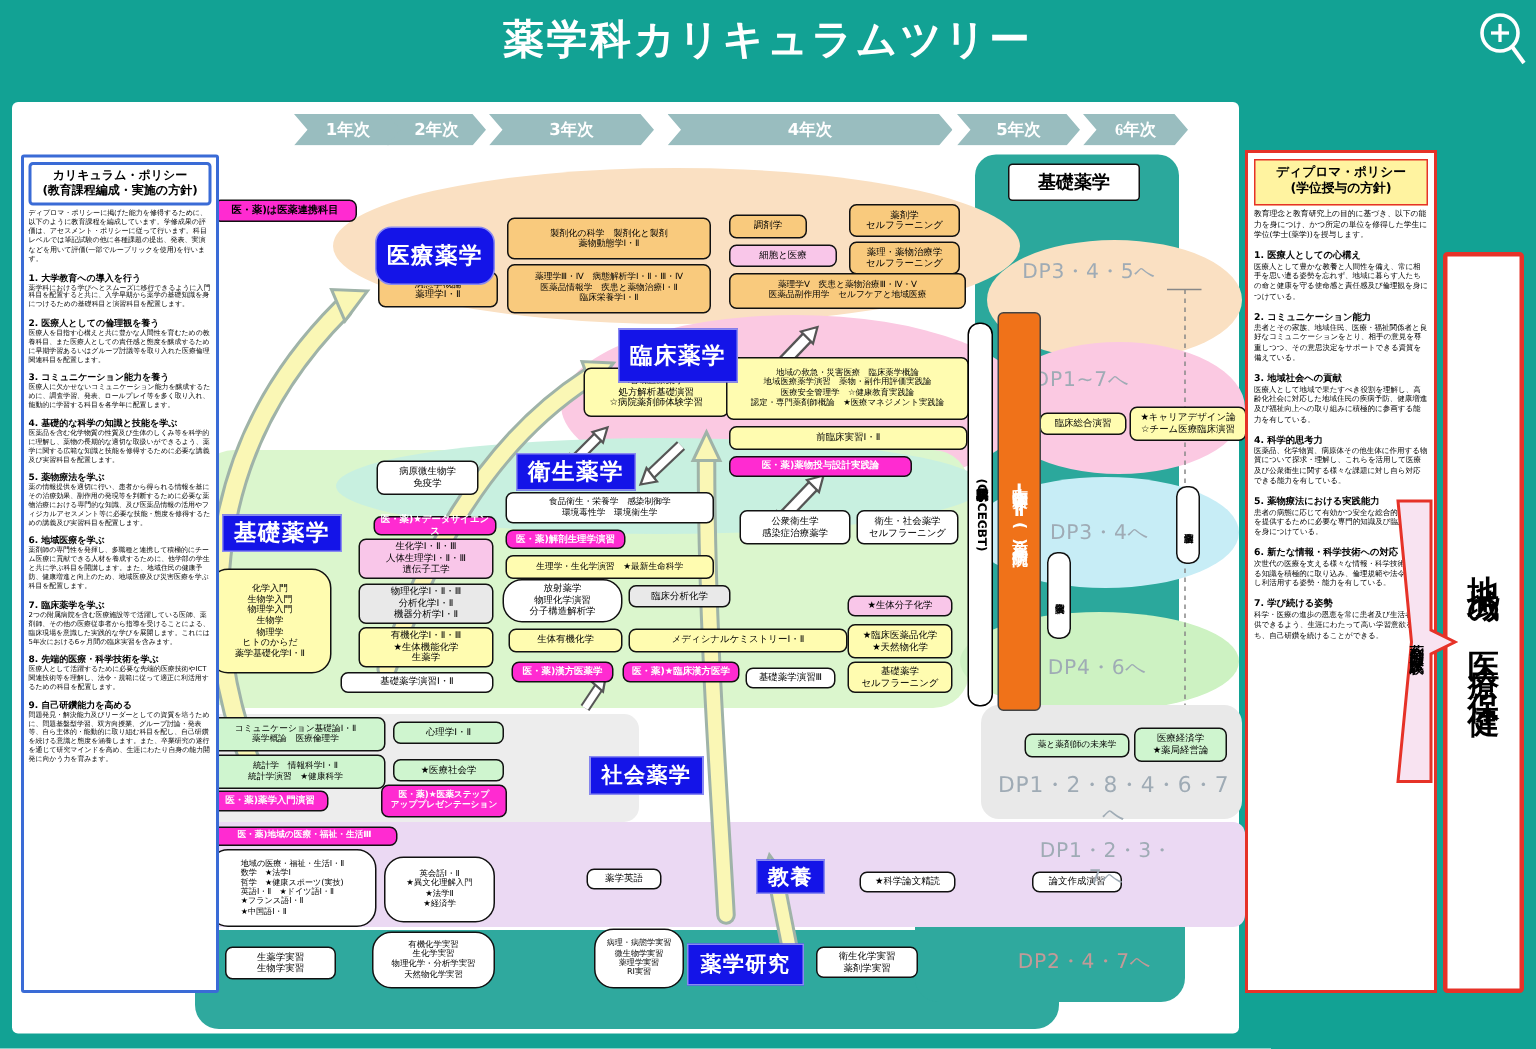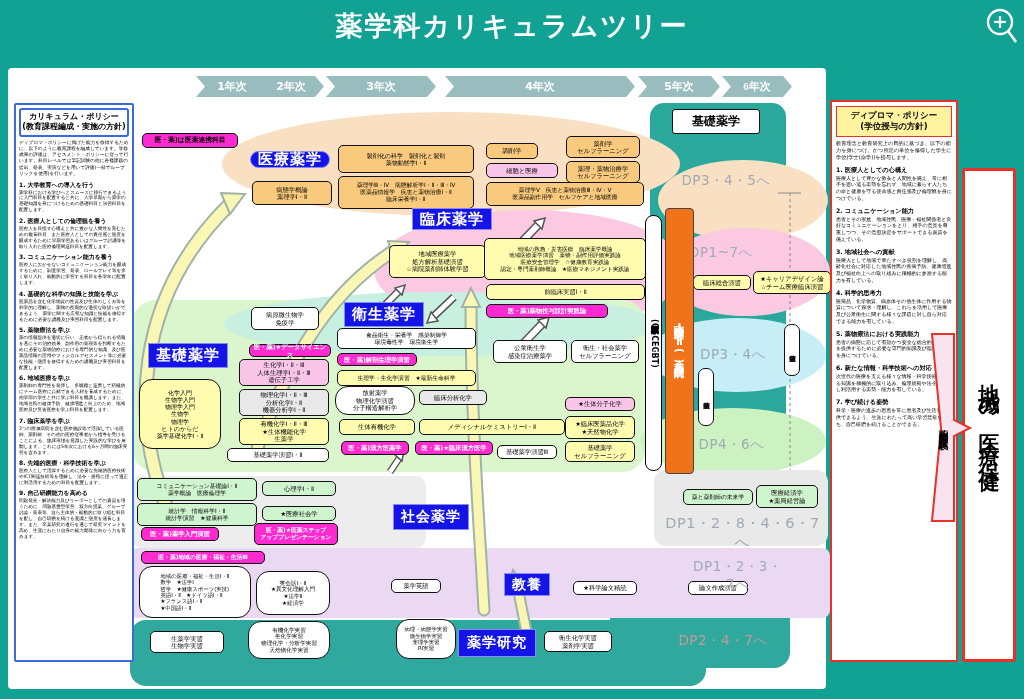--- a/index.html
+++ b/index.html
@@ -11,21 +11,21 @@
   .zone{z-index:1;}
   .ell{border-radius:50%;}
   .bx{border:1.2px solid #111;border-radius:5px;background:#fff;display:flex;align-items:center;justify-content:center;text-align:center;font-size:6.3px;line-height:1.18;white-space:pre-line;padding:1px 2px;z-index:3;}
   .orange{background:#F9CA7D}.yellow{background:#FFFCB0}.pink{background:#F9C6E9}
   .magenta{background:#FF2BD1;color:#fff;font-weight:bold}
   .legendbx{background:#FF2BD1;color:#000;font-weight:bold}
   .green{background:#CFF5CF}.gray{background:#E9E9E9}.white{background:#fff}
   .rounded{border-radius:13px}
   .cat{background:#1414E8;color:#fff;font-weight:bold;display:flex;align-items:center;justify-content:center;border:1px solid #8A8AF0;z-index:4;letter-spacing:1px;font-size:15px;}
   .dp{color:#9FABB5;font-weight:normal;font-size:13.5px;z-index:3;text-align:center;letter-spacing:0.5px;}
-  .cp{left:14px;top:103px;width:120px;height:559px;background:#fff;border:2px solid #3A6BD6;border-radius:2px;z-index:5;padding:3px;overflow:hidden;}
+  .cp{left:14px;top:103px;width:132px;height:559px;background:#fff;border:2px solid #3A6BD6;border-radius:2px;z-index:5;padding:3px;overflow:hidden;}
   .cp-title{border:2px solid #3A6BD6;border-radius:3px;font-weight:bold;font-size:8px;text-align:center;padding:2px 0;line-height:1.3;}
   .p-intro{font-size:4.7px;line-height:1.32;margin-top:3px;}
   .p-h{font-size:6px;font-weight:bold;margin-top:3.5px;}
   .p-b{font-size:4.6px;line-height:1.3;}
   .dpp{left:830px;top:100px;width:128px;height:562px;background:#fff;border:2.5px solid #E63228;z-index:5;padding:4px;overflow:hidden;}
   .dpp-title{background:#FFF3A0;border:1.5px solid #E63228;font-weight:bold;font-size:8.5px;text-align:center;padding:3px 0;line-height:1.35;}
   .dpp .p-h{font-size:6.2px;margin-top:5px;}
   .dpp .p-b{font-size:5px;line-height:1.35;}
   .regional{left:962px;top:168px;width:54px;height:494px;background:#fff;border:3px solid #E63228;border-radius:3px;display:flex;align-items:center;justify-content:center;z-index:5;}
   .regional span{writing-mode:vertical-rl;font-size:21px;font-weight:bold;letter-spacing:9px;color:#000;}
@@ -114,22 +114,22 @@
   <line x1="454" y1="297" x2="434" y2="316" stroke="#fff" stroke-width="5"></line>
   <polygon points="427,323 438,321 431,312" fill="#fff" stroke="#555" stroke-width="1.5"></polygon>
 
   <line x1="390" y1="472" x2="400" y2="457" stroke="#555" stroke-width="7"></line>
   <line x1="390" y1="472" x2="400" y2="457" stroke="#fff" stroke-width="4.5"></line>
   <polygon points="404,450 394,454 402,461" fill="#fff" stroke="#555" stroke-width="1.5"></polygon>
 </svg>
 
 <div class="abs bx legendbx" style="left:142px;top:133px;width:96px;height:15px;font-size:6.8px;">医・薬)は医薬連携科目</div>
 
-<div class="abs cat" style="left:250px;top:151px;width:80px;height:17px;border-radius:11px;">医療薬学</div>
-<div class="abs cat" style="left:412px;top:208px;width:80px;height:22px;">臨床薬学</div>
+<div class="abs cat" style="left:250px;top:151px;width:80px;height:39px;border-radius:11px;">医療薬学</div>
+<div class="abs cat" style="left:412px;top:219px;width:80px;height:36px;">臨床薬学</div>
 <div class="abs cat" style="left:344px;top:302px;width:80px;height:25px;">衛生薬学</div>
 <div class="abs cat" style="left:148px;top:343px;width:80px;height:25px;">基礎薬学</div>
 <div class="abs cat" style="left:393px;top:504px;width:76px;height:26px;font-size:14px;">社会薬学</div>
 <div class="abs cat" style="left:504px;top:573px;width:46px;height:23px;font-size:14px;">教養</div>
 <div class="abs cat" style="left:458px;top:629px;width:78px;height:28px;font-size:14px;">薬学研究</div>
 
 <div class="abs bx orange" style="left:252px;top:181px;width:80px;height:24px;">病態学概論
 薬理学Ⅰ・Ⅱ</div>
 <div class="abs bx orange" style="left:338px;top:145px;width:136px;height:28px;font-size:6px;">製剤化の科学　製剤化と製剤
 薬物動態学Ⅰ・Ⅱ</div>

